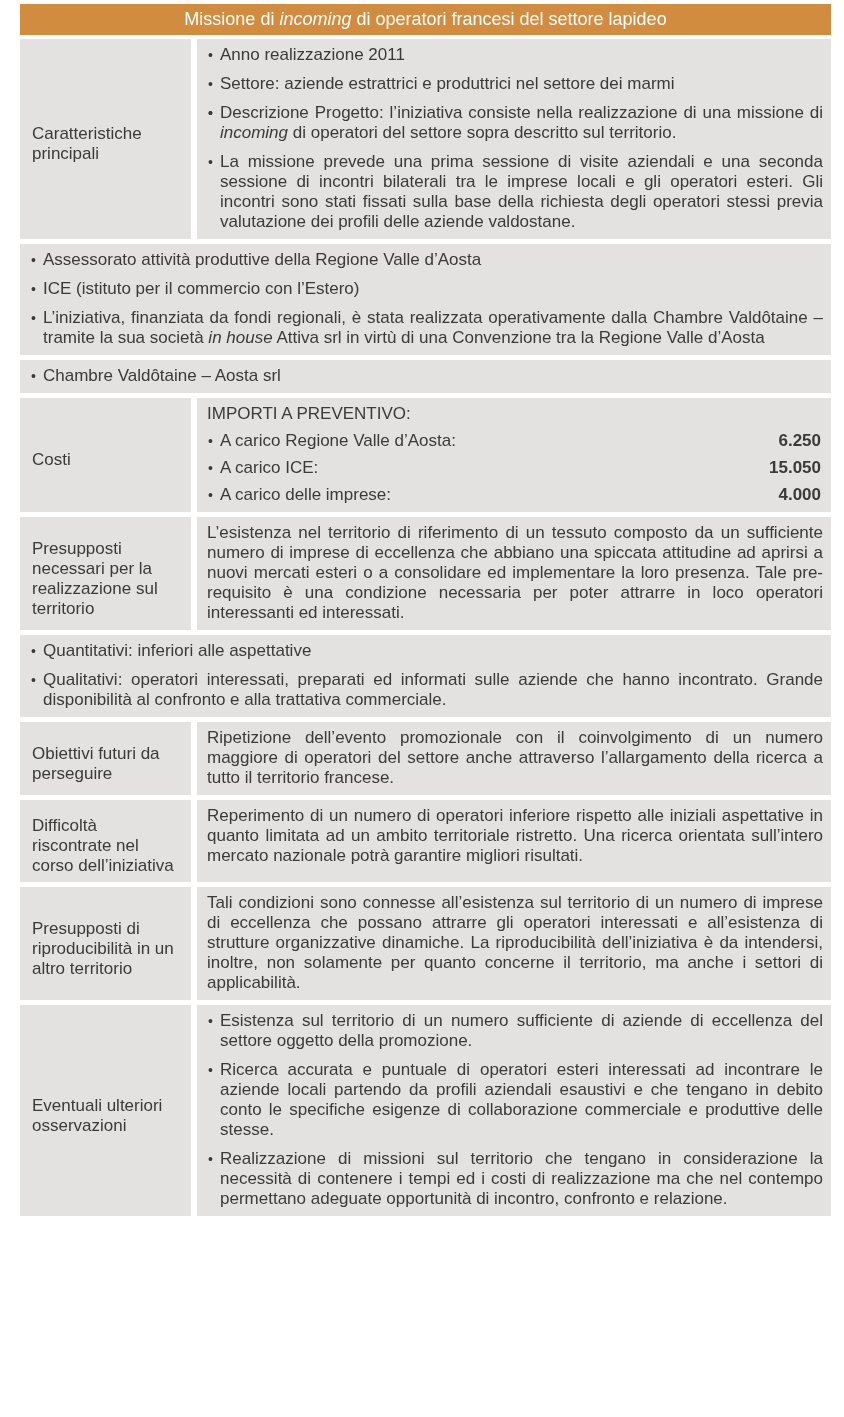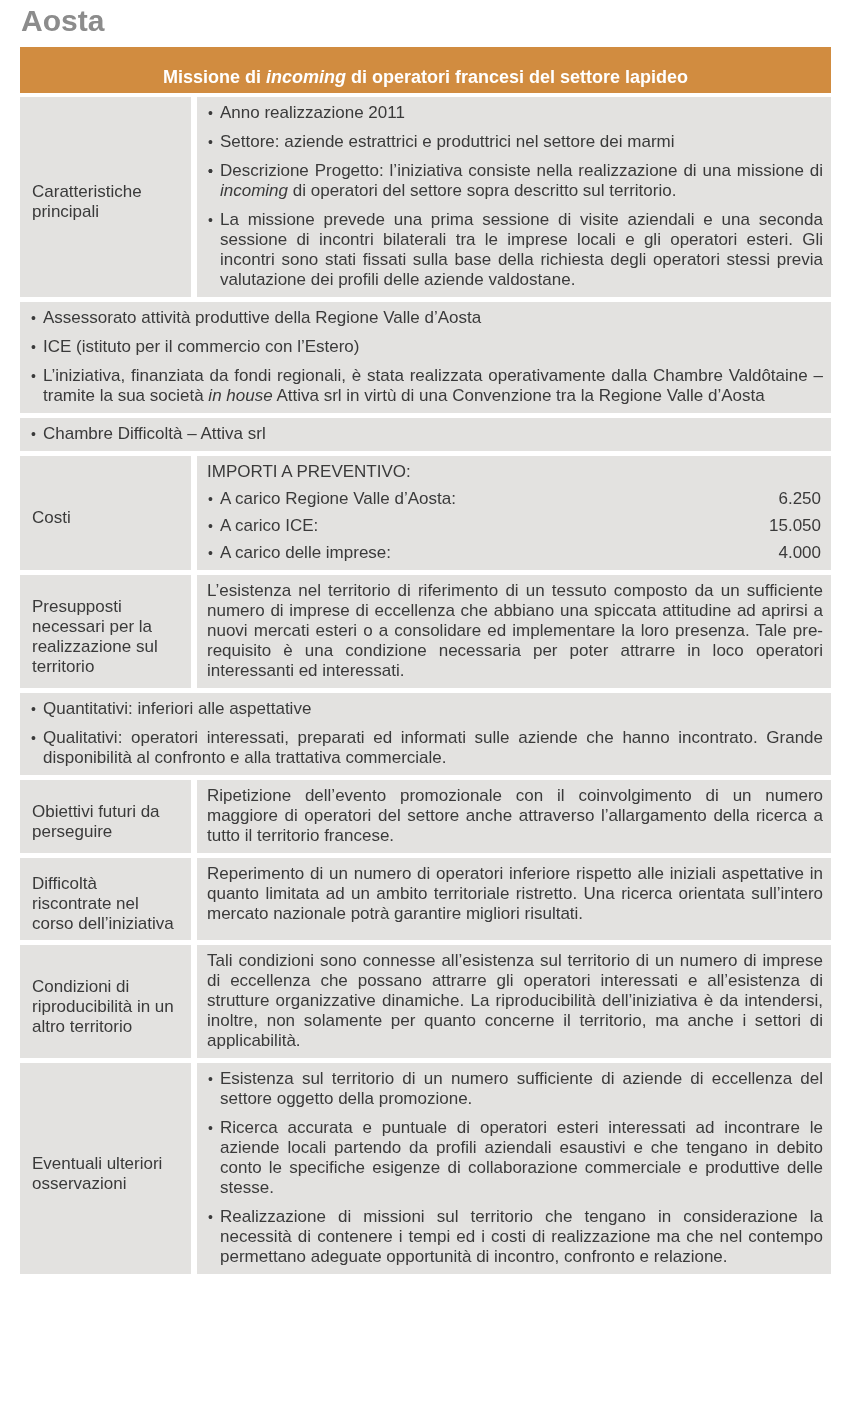--- a/index.html
+++ b/index.html
@@ -10,22 +10,22 @@
     -webkit-font-smoothing:antialiased;
   }
   .page { padding:4px 13px 12px 20px; }
   .doc-title {
     font-size:30px; font-weight:bold; color:var(--title-gray,#8c8c8c);
     margin:0 0 9px 1px; line-height:34px;
   }
   .doc-table { width:100%; }
   .theader {
     background:var(--accent,#d18c40); color:#ffffff;
-    text-align:center; font-weight:bold; font-size:18px;
-    padding:20px 8px 6px 8px; line-height:20px;
+    text-align:center; font-weight:normal; font-size:18px;
+    padding:5px 8px 6px 8px; line-height:20px;
   }
   .theader em { font-style:italic; }
   .rows { display:flex; flex-direction:column; gap:5px; margin-top:4px; }
   .row { display:flex; gap:6px; }
   .cell { background:var(--cell-gray,#e3e2e0); }
   .label-cell {
     flex:0 0 153px; width:153px;
     display:flex; align-items:center;
     padding:16px 6px 6px 12px;
     white-space:pre-line;
@@ -41,28 +41,27 @@
   .bullet { position:relative; padding-left:13px; }
   .dot {
     position:absolute; left:1px; top:0;
     font-size:14px; line-height:20px;
   }
   .amount {
     margin:0; display:flex; justify-content:space-between;
     font-size:17px; line-height:20px;
   }
   .amount .alabel { position:relative; padding-left:13px; }
-  .amount .avalue { padding-right:2px; white-space:nowrap; }
+  .amount .avalue { padding-right:2px; white-space:nowrap;font-weight:bold; }
   em { font-style:italic; }
 </style>
 </head>
 <body>
 
 <div class="page">
-  <h1 class="doc-title">Aosta</h1>
 
   <div class="doc-table">
     <div class="theader">
       <span id="theader-text"><span>Missione di </span><em>incoming</em><span> di operatori francesi del settore lapideo</span></span>
     </div>
     <div class="rows" id="rows">
         <div class="row">
           <div class="cell label-cell">Caratteristiche
 principali</div>
           <div class="cell content-cell">
@@ -75,21 +74,21 @@
         </div>
         <div class="row">
           <div class="cell content-cell">
             <p class="para bullet"><span class="dot">•</span><span>Assessorato attività produttive della Regione Valle d’Aosta</span></p>
             <p class="para bullet"><span class="dot">•</span><span>ICE (istituto per il commercio con l’Estero)</span></p>
             <p class="para bullet"><span class="dot">•</span><span>L’iniziativa, finanziata da fondi regionali, è stata realizzata operativamente dalla Chambre Valdôtaine – tramite la sua società </span><em>in house</em><span> Attiva srl in virtù di una Convenzione tra la Regione Valle d’Aosta</span></p>
           </div>
         </div>
         <div class="row">
           <div class="cell content-cell">
-            <p class="para bullet"><span class="dot">•</span><span>Chambre Difficoltà – Attiva srl</span></p>
+            <p class="para bullet"><span class="dot">•</span><span>Chambre Valdôtaine – Aosta srl</span></p>
           </div>
         </div>
         <div class="row">
           <div class="cell label-cell">Costi</div>
           <div class="cell content-cell">
             <p class="para"><span>IMPORTI A PREVENTIVO:</span></p>
             <p class="amount">
               <span class="alabel"><span class="dot">•</span>A carico Regione Valle d’Aosta:</span>
               <span class="avalue">6.250</span>
             </p>
@@ -127,21 +126,21 @@
         </div>
         <div class="row">
           <div class="cell label-cell">Difficoltà
 riscontrate nel
 corso dell’iniziativa</div>
           <div class="cell content-cell">
             <p class="para"><span>Reperimento di un numero di operatori inferiore rispetto alle iniziali aspettative in quanto limitata ad un ambito territoriale ristretto. Una ricerca orientata sull’intero mercato nazionale potrà garantire migliori risultati.</span></p>
           </div>
         </div>
         <div class="row">
-          <div class="cell label-cell">Condizioni di
+          <div class="cell label-cell">Presupposti di
 riproducibilità in un
 altro territorio</div>
           <div class="cell content-cell">
             <p class="para"><span>Tali condizioni sono connesse all’esistenza sul territorio di un numero di imprese di eccellenza che possano attrarre gli operatori interessati e all’esistenza di strutture organizzative dinamiche. La riproducibilità dell’iniziativa è da intendersi, inoltre, non solamente per quanto concerne il territorio, ma anche i settori di applicabilità.</span></p>
           </div>
         </div>
         <div class="row">
           <div class="cell label-cell">Eventuali ulteriori
 osservazioni</div>
           <div class="cell content-cell">

